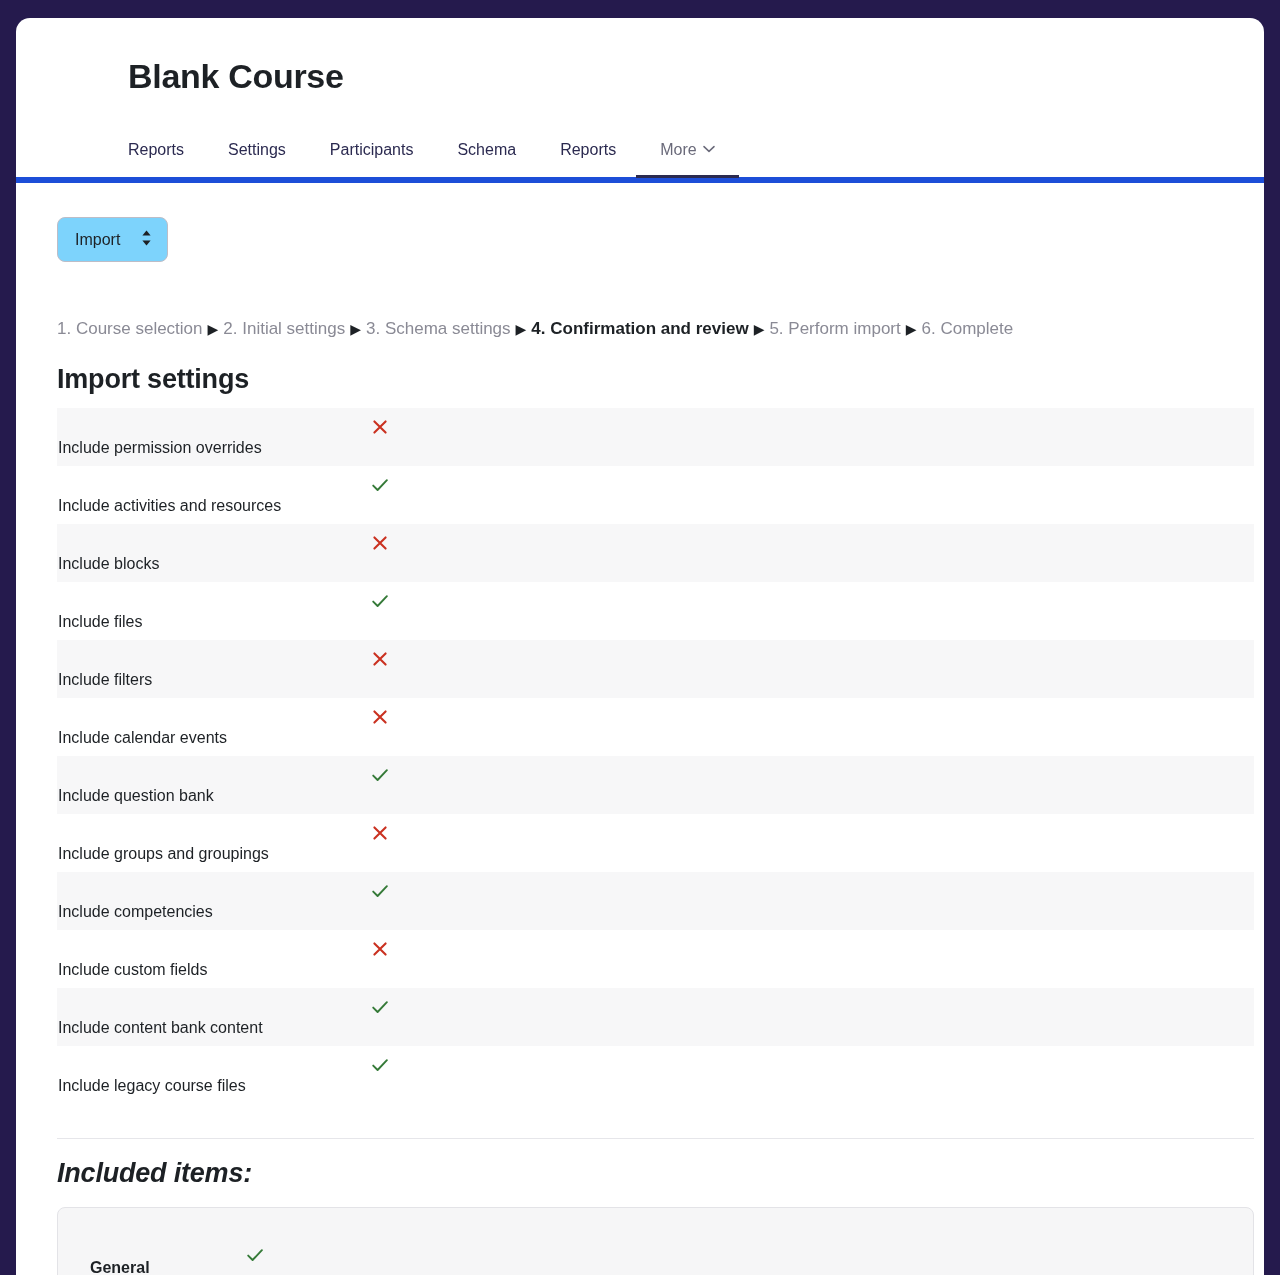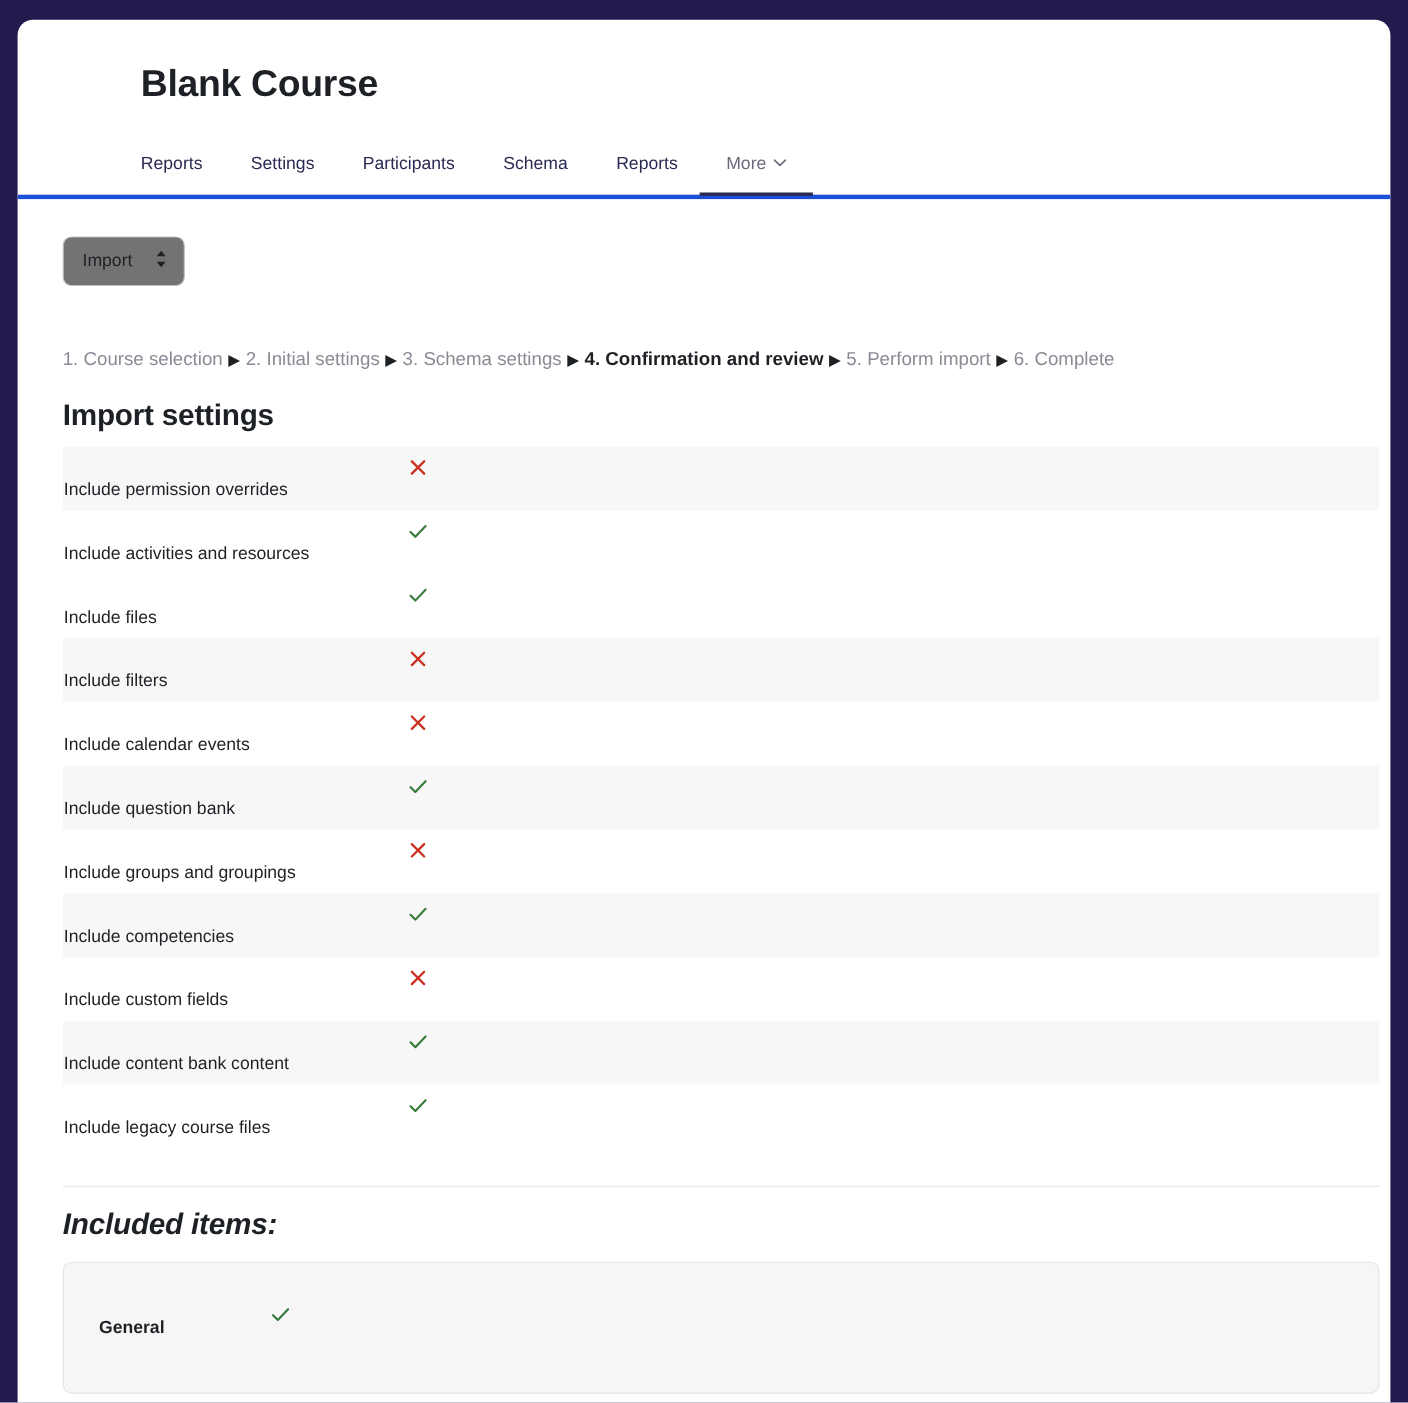--- a/index.html
+++ b/index.html
@@ -22,21 +22,21 @@
     width: 1248px;
     min-height: 1257px;
     background: #ffffff;
     border-radius: 14px 14px 0 0;
     overflow: hidden;
   }
 
   
   .page-header {
     padding: 38px 0 0 0;
-    border-bottom: 4px solid #1d4ed8;
+    border-bottom: 6px solid #1d4ed8;
   }
   .page-title {
     margin: 0;
     padding: 0 0 0 112px;
     font-size: 34px;
     line-height: 40px;
     font-weight: bold;
     color: #1d2125;
     letter-spacing: -0.3px;
   }
@@ -87,21 +87,21 @@
     margin-top: 34px;
     position: relative;
     display: inline-block;
   }
   .jump-select {
     appearance: none;
     -webkit-appearance: none;
     font-family: "Liberation Sans", sans-serif;
     font-size: 16px;
     color: #1d2125;
-    background: #737373;
+    background: #7dd3fc;
     border: 1px solid #bdbdc7;
     border-radius: 8px;
     padding: 12px 46px 12px 17px;
     line-height: 19px;
     cursor: pointer;
   }
   .select-arrows {
     position: absolute;
     right: 16px;
     top: 50%;
@@ -261,20 +261,28 @@
           </div>
         </div>
         <div class="setting-row">
           <div class="setting-label">Include activities and resources</div>
           <div class="setting-icon">
             <svg width="20" height="20" viewBox="0 0 20 20">
               <path d="M3.2 10.6 L7.6 15.0 L16.9 5.2" fill="none" stroke="#357a38" stroke-width="1.9" stroke-linecap="round" stroke-linejoin="round"></path>
             </svg>
           </div>
         </div>
+        <div class="setting-row striped">
+          <div class="setting-label">Include blocks</div>
+          <div class="setting-icon">
+            <svg width="18" height="18" viewBox="0 0 18 18">
+              <path d="M3.4 3.4 L14.6 14.6 M14.6 3.4 L3.4 14.6" fill="none" stroke="#ca3120" stroke-width="2.1" stroke-linecap="round"></path>
+            </svg>
+          </div>
+        </div>
         <div class="setting-row">
           <div class="setting-label">Include files</div>
           <div class="setting-icon">
             <svg width="20" height="20" viewBox="0 0 20 20">
               <path d="M3.2 10.6 L7.6 15.0 L16.9 5.2" fill="none" stroke="#357a38" stroke-width="1.9" stroke-linecap="round" stroke-linejoin="round"></path>
             </svg>
           </div>
         </div>
         <div class="setting-row striped">
           <div class="setting-label">Include filters</div>

